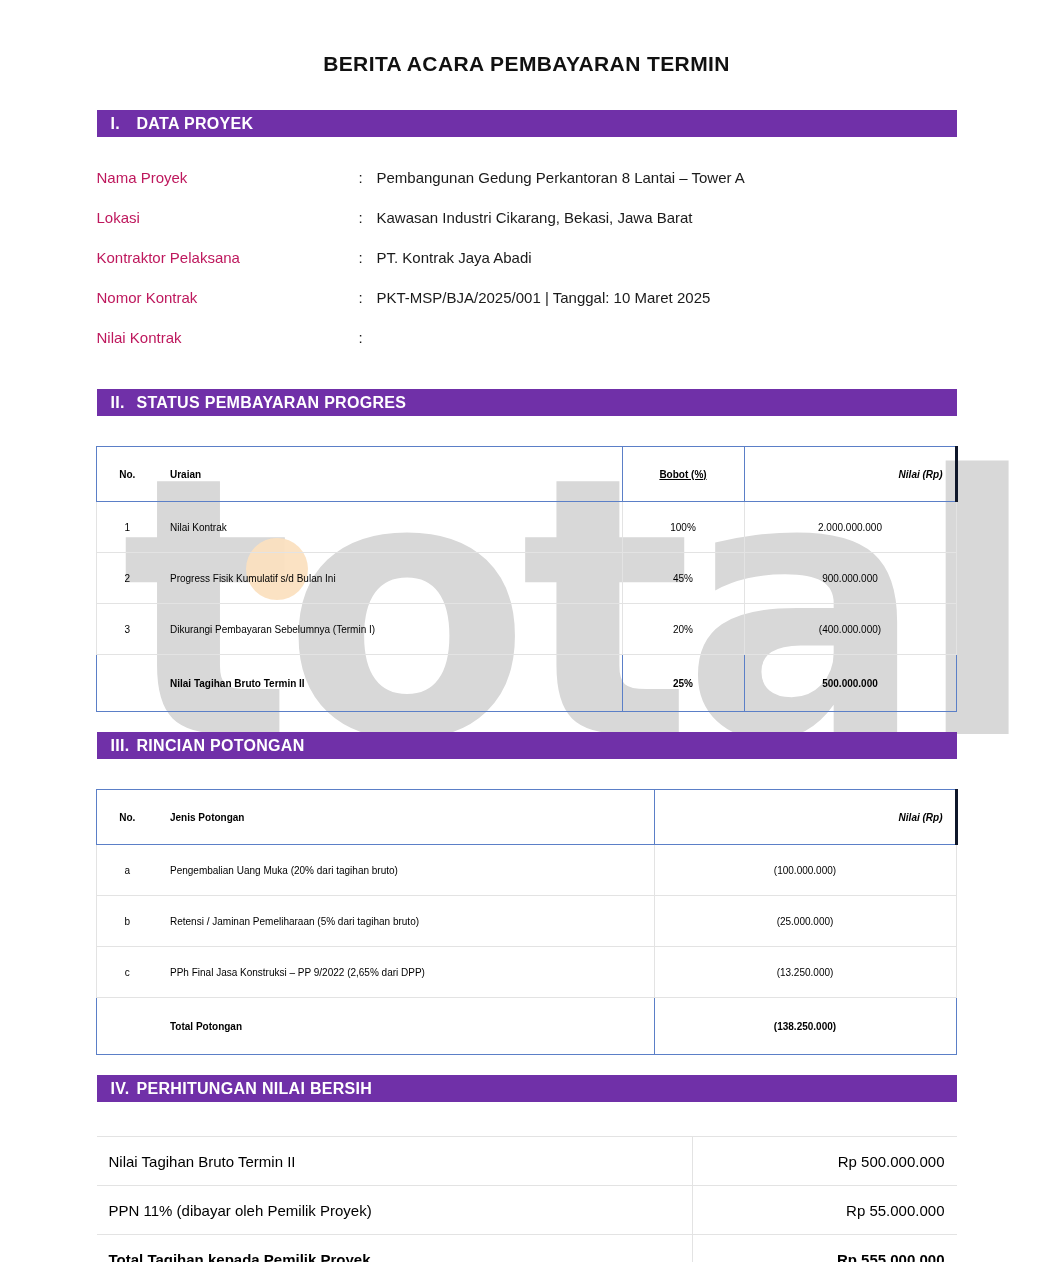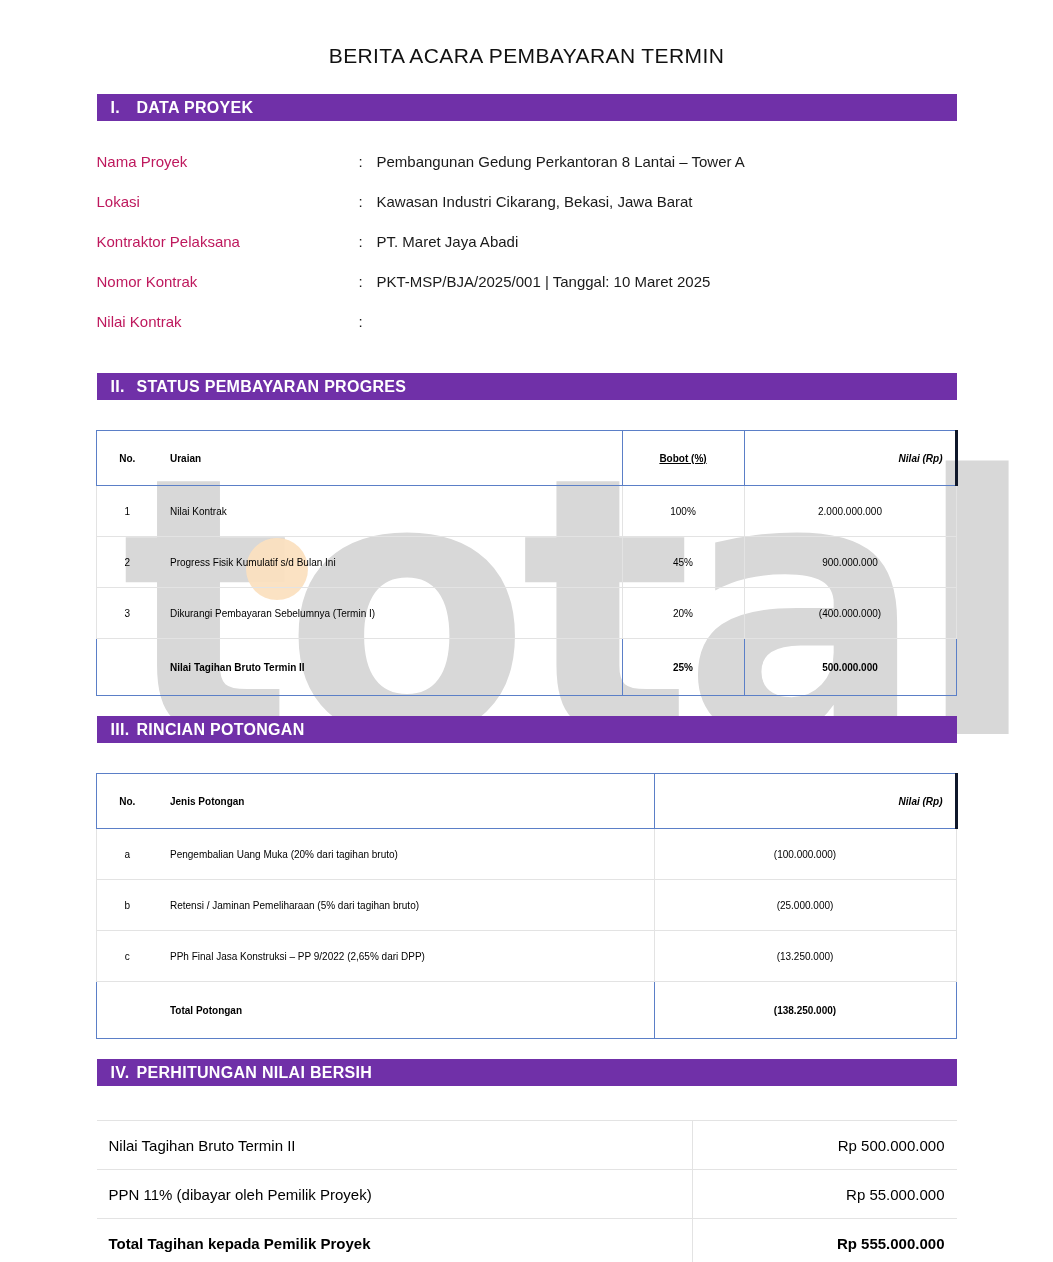--- a/index.html
+++ b/index.html
@@ -58,25 +58,25 @@
 
   .content {
     position: relative;
     z-index: 2;
   }
 
   
   .doc-title {
     text-align: center;
     font-size: 21px;
-    font-weight: 400;
+    font-weight: 700;
     letter-spacing: 0.4px;
     padding-top: 44px;
     padding-bottom: 0;
-    margin: 0;
+    margin: 8px;
     color: #111111;
   }
 
   
   .section-bar {
     position: relative;
     margin: 0 auto;
     width: 860px;
     background: #7030A8;
     color: #ffffff;
@@ -254,21 +254,21 @@
         <div class="pd-value">Pembangunan Gedung Perkantoran 8 Lantai – Tower A</div>
       </div>
       <div class="pd-row">
         <div class="pd-label">Lokasi</div>
         <div class="pd-colon">:</div>
         <div class="pd-value">Kawasan Industri Cikarang, Bekasi, Jawa Barat</div>
       </div>
       <div class="pd-row">
         <div class="pd-label">Kontraktor Pelaksana</div>
         <div class="pd-colon">:</div>
-        <div class="pd-value">PT. Maret Jaya Abadi</div>
+        <div class="pd-value">PT. Kontrak Jaya Abadi</div>
       </div>
       <div class="pd-row">
         <div class="pd-label">Nomor Kontrak</div>
         <div class="pd-colon">:</div>
         <div class="pd-value">PKT-MSP/BJA/2025/001  |  Tanggal: 10 Maret 2025</div>
       </div>
       <div class="pd-row">
         <div class="pd-label">Nilai Kontrak</div>
         <div class="pd-colon">:</div>
       </div>

